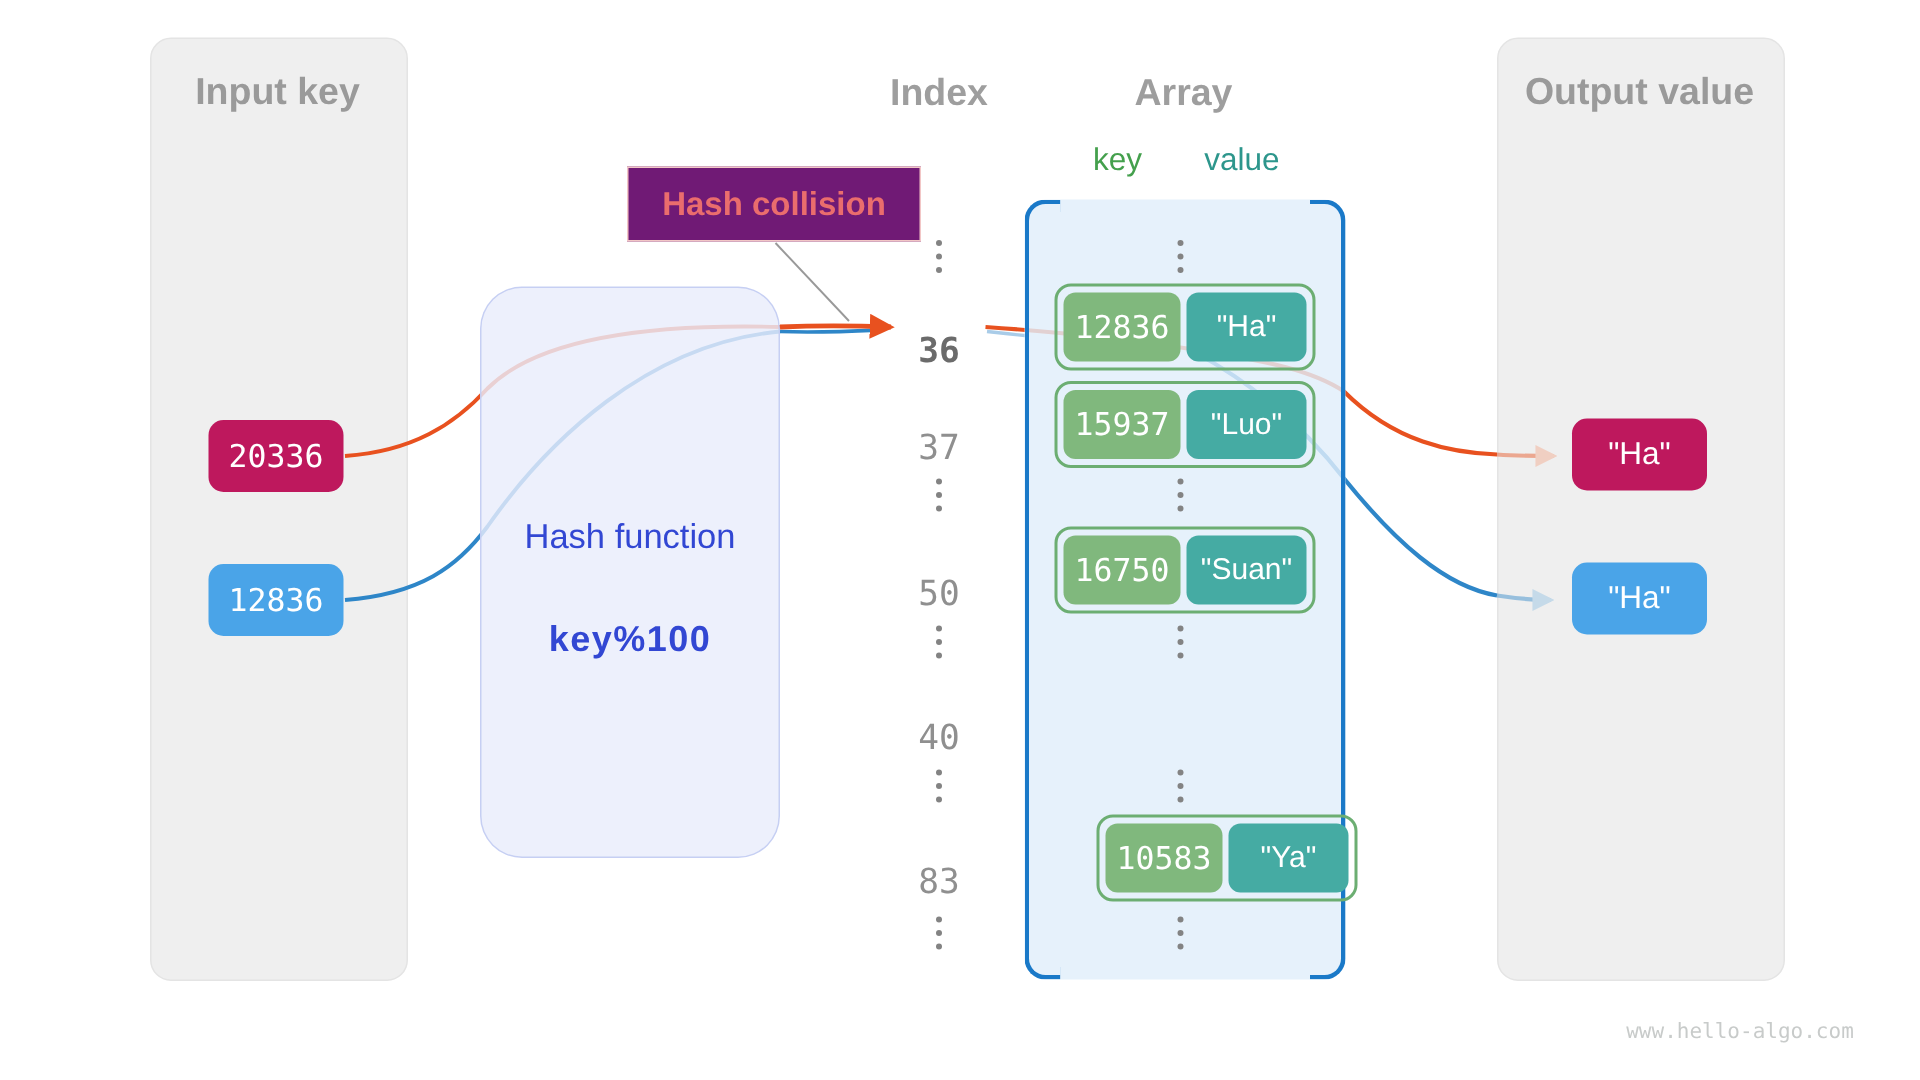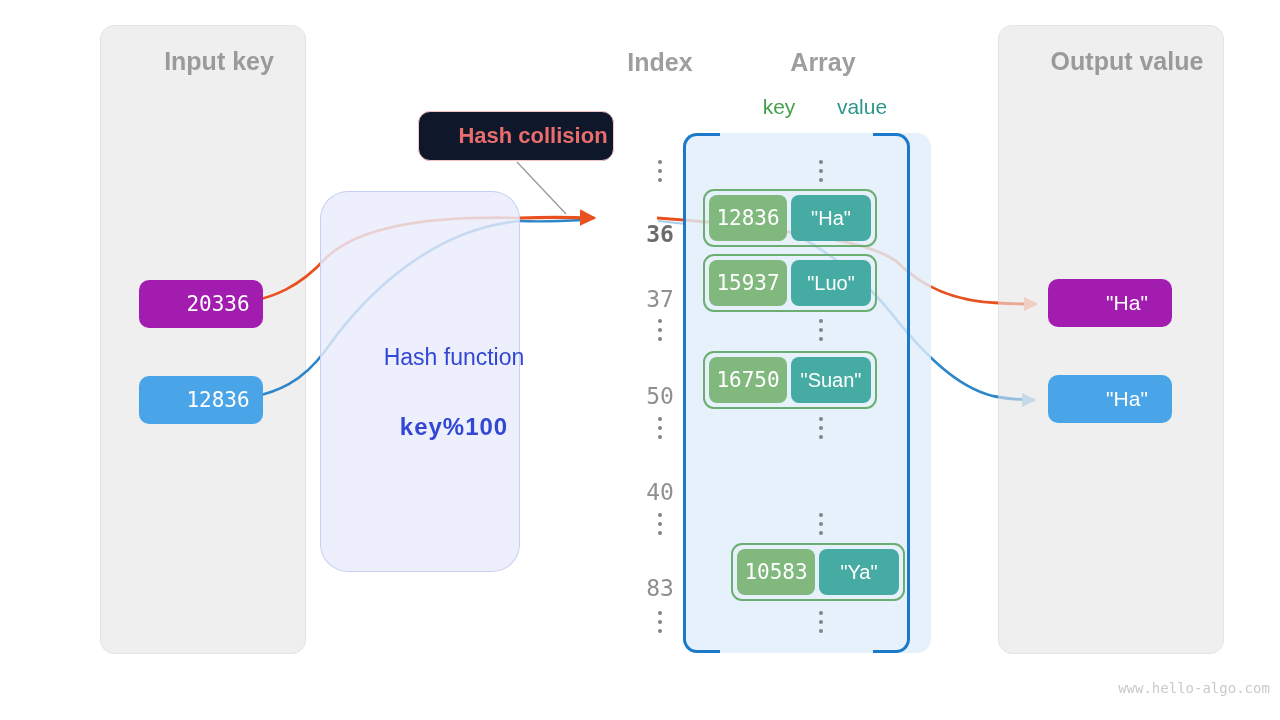--- a/index.html
+++ b/index.html
@@ -1,39 +1,39 @@
 <!DOCTYPE html>
 <html><head>
 <meta charset="utf-8">
 <style>
   html,body{margin:0;padding:0;background:#fff;}
   #stage{position:relative;width:1280px;height:720px;overflow:hidden;
          font-family:"Liberation Sans",sans-serif;background:#fff;}
-  .abs{position:absolute;padding-left:34px;}
+  .abs{position:absolute;}
   
   .panel{background:#efefef;border:1px solid #e4e4e4;border-radius:14px;z-index:0;}
   .panel-title{font-size:25px;font-weight:bold;color:#9a9a9a;text-align:center;z-index:0;}
   
   .badge{width:90px;height:48px;border-radius:10px;display:flex;align-items:center;
          justify-content:center;color:#fff;z-index:3;}
   .badge.mono{font-family:"DejaVu Sans Mono",monospace;font-size:21px;}
   .badge.sans{font-size:21px;}
-  .badge.orange{background:#a21caf;}
+  .badge.orange{background:#be185d;}
   .badge.blue{background:#4aa4e8;}
   
   .hash-box{left:320px;top:191px;width:200px;height:381px;border-radius:28px;
             background:rgba(233,237,251,0.82);border:1.5px solid rgba(196,205,242,0.95);
             z-index:2;box-sizing:border-box;}
   .hash-line1{left:320px;top:344px;width:200px;text-align:center;font-size:23px;
               color:#3247d3;z-index:3;}
   .hash-line2{left:320px;top:389px;width:200px;text-align:center;font-size:24px;
               font-weight:bold;letter-spacing:1px;color:#3247d3;z-index:3;margin-top:24px;}
   
-  .collision{left:418px;top:111px;width:196px;height:50px;border-radius:12px;
-             background:#0f172a;border:1.5px solid #f2c6c6;display:flex;align-items:center;
+  .collision{left:418px;top:111px;width:196px;height:50px;border-radius:0;
+             background:#701a75;border:1.5px solid #f2c6c6;display:flex;align-items:center;
              justify-content:center;font-size:22px;font-weight:bold;color:#ea6d6d;
              z-index:3;box-sizing:border-box;}
   
   .hdr{font-size:25px;font-weight:bold;color:#9e9e9e;text-align:center;z-index:3;}
   .subhdr{font-size:21px;text-align:center;z-index:3;}
   .subhdr.green{color:#44a04d;}
   .subhdr.teal{color:#2d968c;}
   
   .idx{width:60px;height:30px;line-height:30px;text-align:center;z-index:3;
        font-family:"DejaVu Sans Mono",monospace;font-size:23px;color:#8f8f8f;margin-top:16px;}

